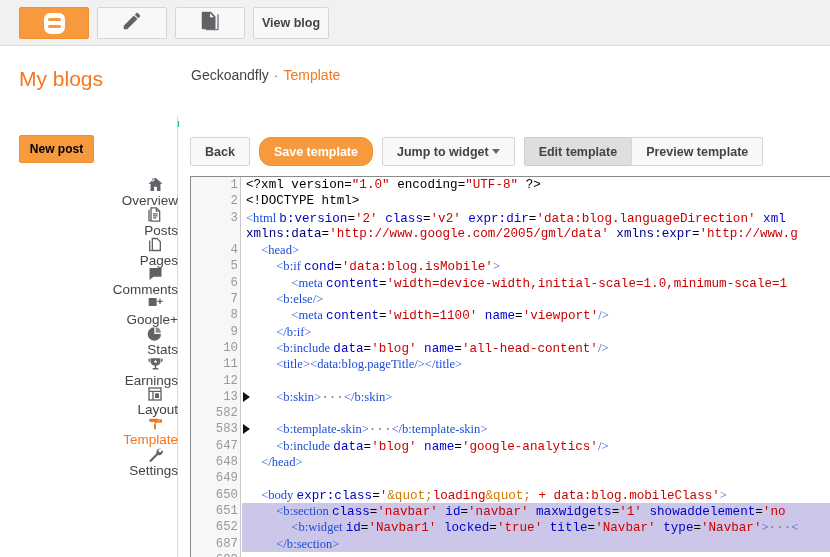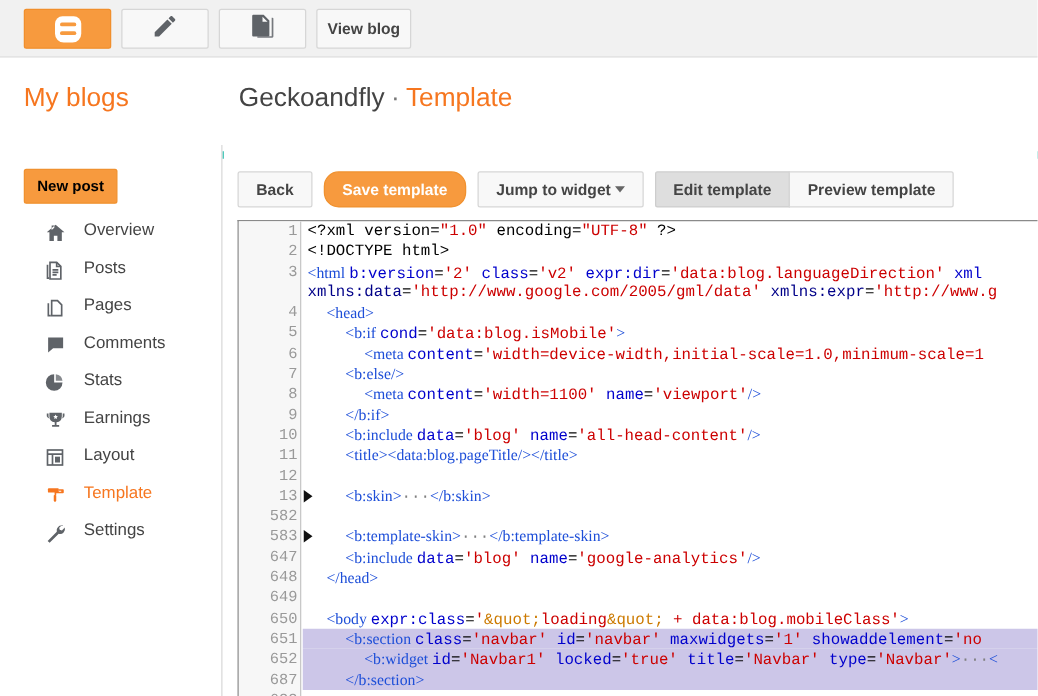--- a/index.html
+++ b/index.html
@@ -63,21 +63,21 @@
     background: #ffffff;
     border-bottom: 6px solid #14b8a6;
   }
   #myblogs {
     position: absolute; left: 19px; top: 20px;
     font-size: 21px; color: #f6761f; font-weight: normal;
     cursor: pointer;
   }
   #blogtitle {
     position: absolute; left: 191px; top: 20px;
-    font-size: 21px; color: #444; white-space: nowrap;
+    font-size: 14px; color: #444; white-space: nowrap;
   }
   #blogtitle .sep { color: #777; margin: 0 5px; }
   #blogtitle .section { color: #f6761f; }
 
   
   #sidebar {
     position: absolute; left: 0; top: 116px;
     width: 178px; height: 441px;
     background: #ffffff;
     border-right: 1px solid #d9d9d9;
@@ -89,23 +89,24 @@
     border: 1px solid #f0912f;
     border-radius: 2px;
     color: #000000; font-size: 12px; font-weight: bold;
     display: flex; align-items: center; justify-content: center;
     cursor: pointer;
   }
   #navlist {
     position: absolute; left: 0; top: 60px; width: 178px;
   }
   .nav-item {
-    display: flex; align-items: flex-start;
+    display: flex; align-items: flex-end;
     height: 30px; padding-left: 36px;
     cursor: pointer;
+    flex-direction: column;
   }
   .nav-icon {
     width: 22px; height: 20px;
     display: flex; align-items: center; justify-content: flex-start;
     color: #5f6368;
     margin-right: 9px;
   }
   .nav-label {
     font-size: 13.5px; color: #444;
   }
@@ -267,20 +268,29 @@
         </span>
         <span class="nav-label">Pages</span>
       </div>
       <div class="nav-item">
         <span class="nav-icon">
           <svg width="17" height="16" viewBox="0 0 24 24" fill="currentColor">
             <path d="M3 3h18v13H9l-6 5V3z"></path>
           </svg>
         </span>
         <span class="nav-label">Comments</span>
+      </div>
+      <div class="nav-item">
+        <span class="nav-icon">
+          <svg width="18" height="16" viewBox="0 0 24 24" fill="currentColor">
+            <rect x="1" y="3" width="12" height="12" rx="1"></rect>
+            <path d="M17 4h2v3h3v2h-3v3h-2V9h-3V7h3V4z"></path>
+          </svg>
+        </span>
+        <span class="nav-label">Google+</span>
       </div>
       <div class="nav-item">
         <span class="nav-icon">
           <svg width="16" height="16" viewBox="0 0 24 24" fill="currentColor">
             <path d="M11 2a10 10 0 1 0 10 10h-10V2z"></path>
             <path d="M13 2v8h8a9 9 0 0 0-8-8z" opacity=".75"></path>
           </svg>
         </span>
         <span class="nav-label">Stats</span>
       </div>

